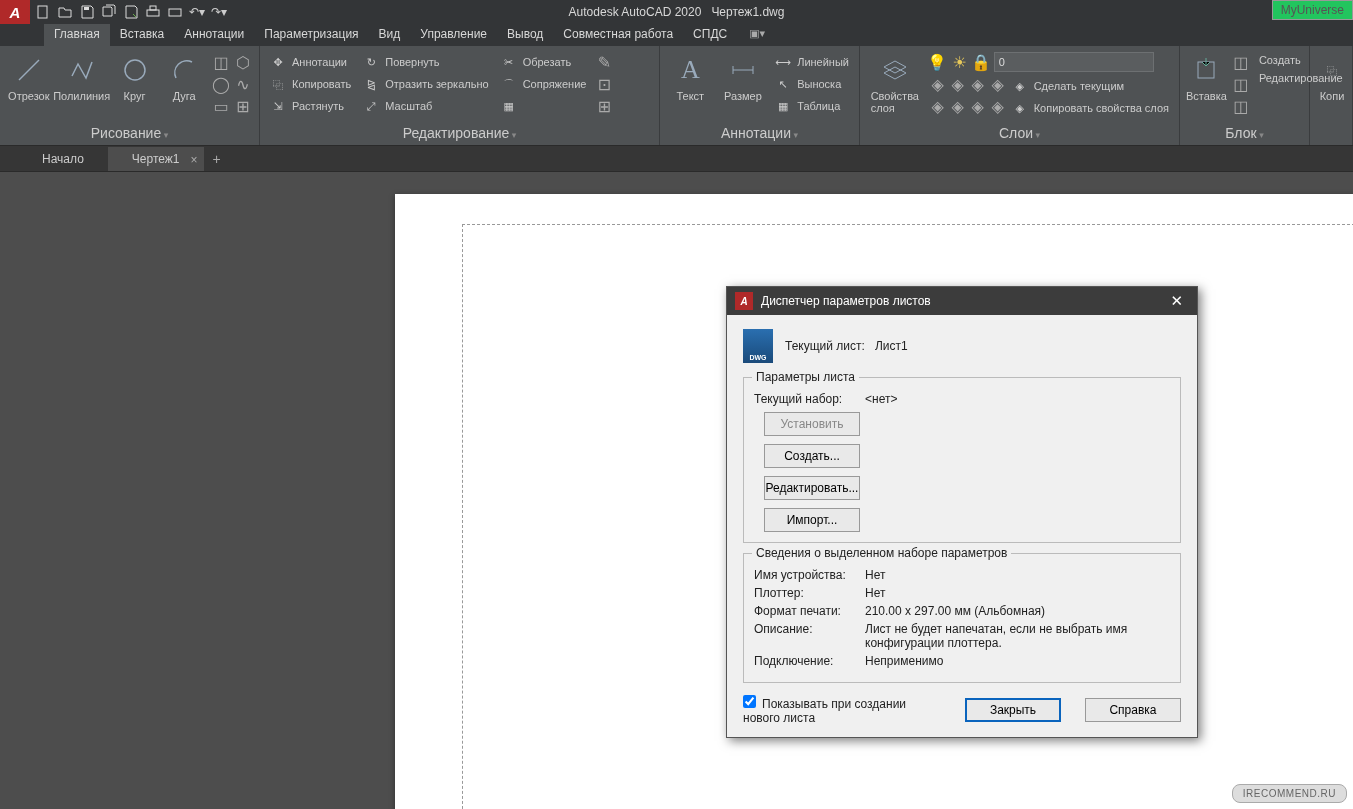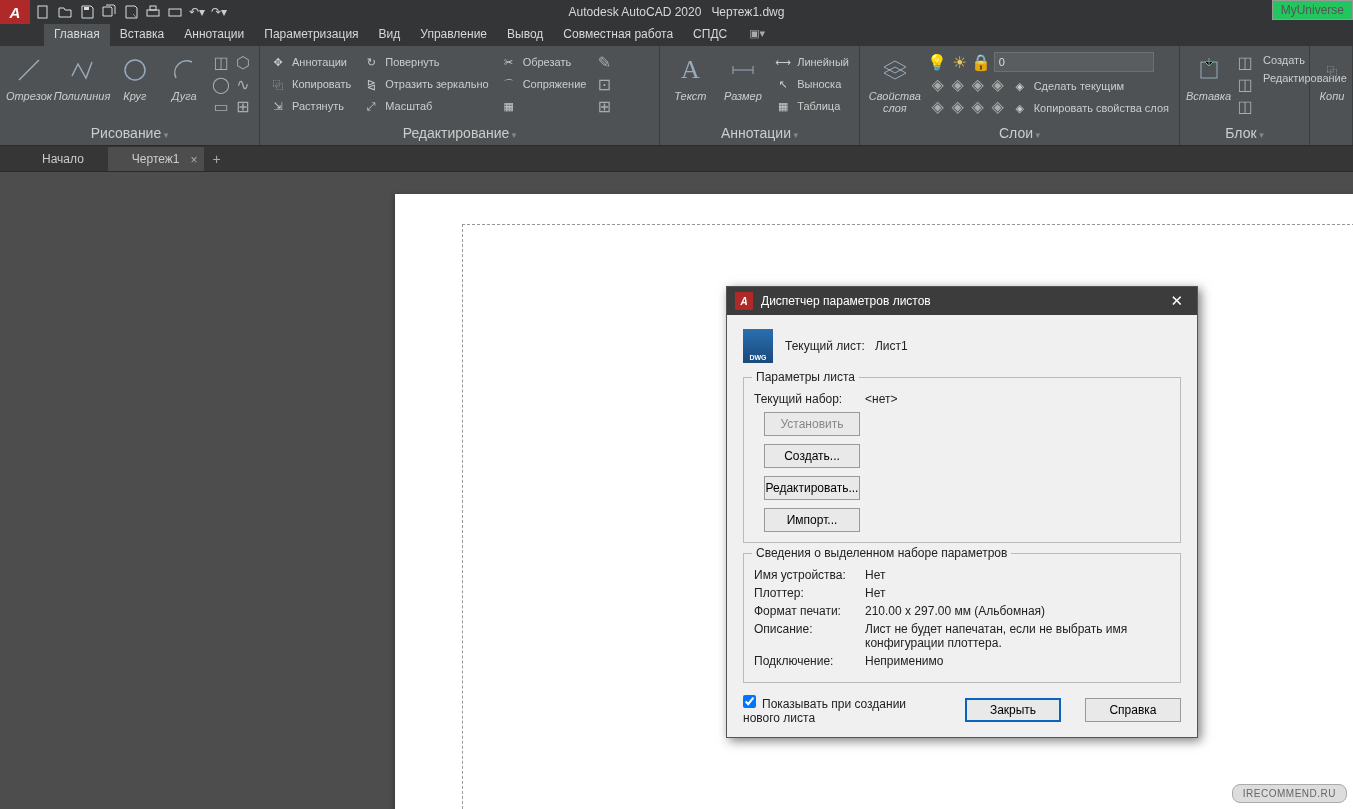--- a/index.html
+++ b/index.html
@@ -21,21 +21,21 @@
 .menu-dd { color:#aaa; margin-left:6px; font-size:11px; padding:3px 6px; }
 
 
 .ribbon { height:100px; background:#4f5254; display:flex; border-bottom:1px solid #2a2a2a; }
 .panel { border-right:1px solid #3a3c3e; display:flex; flex-direction:column; padding:4px 6px 0; }
 .panel-body { flex:1; display:flex; gap:4px; }
 .panel-title { text-align:center; color:#ccc; font-size:14px; padding:2px 0 4px; cursor:pointer; }
 .panel-title::after { content:" ▾"; font-size:9px; color:#888; }
 .big-btn { display:flex; flex-direction:column; align-items:center; justify-content:flex-start; width:52px; padding-top:4px; color:#ccc; font-size:11px; cursor:pointer; gap:4px; }
 .big-btn .ico { width:32px; height:32px; display:flex; align-items:center; justify-content:center; }
-.big-btn span { text-align:center; line-height:1.1;font-style:italic; }
+.big-btn span { line-height:1.1; }
 .col { display:flex; flex-direction:column; gap:2px; padding-top:2px; }
 .row-btn { display:flex; align-items:center; gap:6px; color:#ccc; font-size:11px; padding:2px 4px; cursor:pointer; white-space:nowrap; }
 .row-btn .ri { width:16px; height:16px; display:flex; align-items:center; justify-content:center; flex-shrink:0; }
 .mini-row { display:flex; gap:2px; }
 .mini-btn { width:20px; height:20px; display:flex; align-items:center; justify-content:center; cursor:pointer; color:#aaa; }
 .layer-combo { background:#5a5d5f; border:1px solid #6d7072; height:20px; width:160px; color:#ddd; font-size:11px; padding:0 4px; display:flex; align-items:center; }
 
 
 .filetabs { height:26px; background:#363636; display:flex; align-items:flex-end; padding-left:18px; border-bottom:1px solid #2a2a2a; }
 .filetab { padding:5px 24px; color:#ccc; font-size:12px; background:#363636; cursor:pointer; position:relative; }

